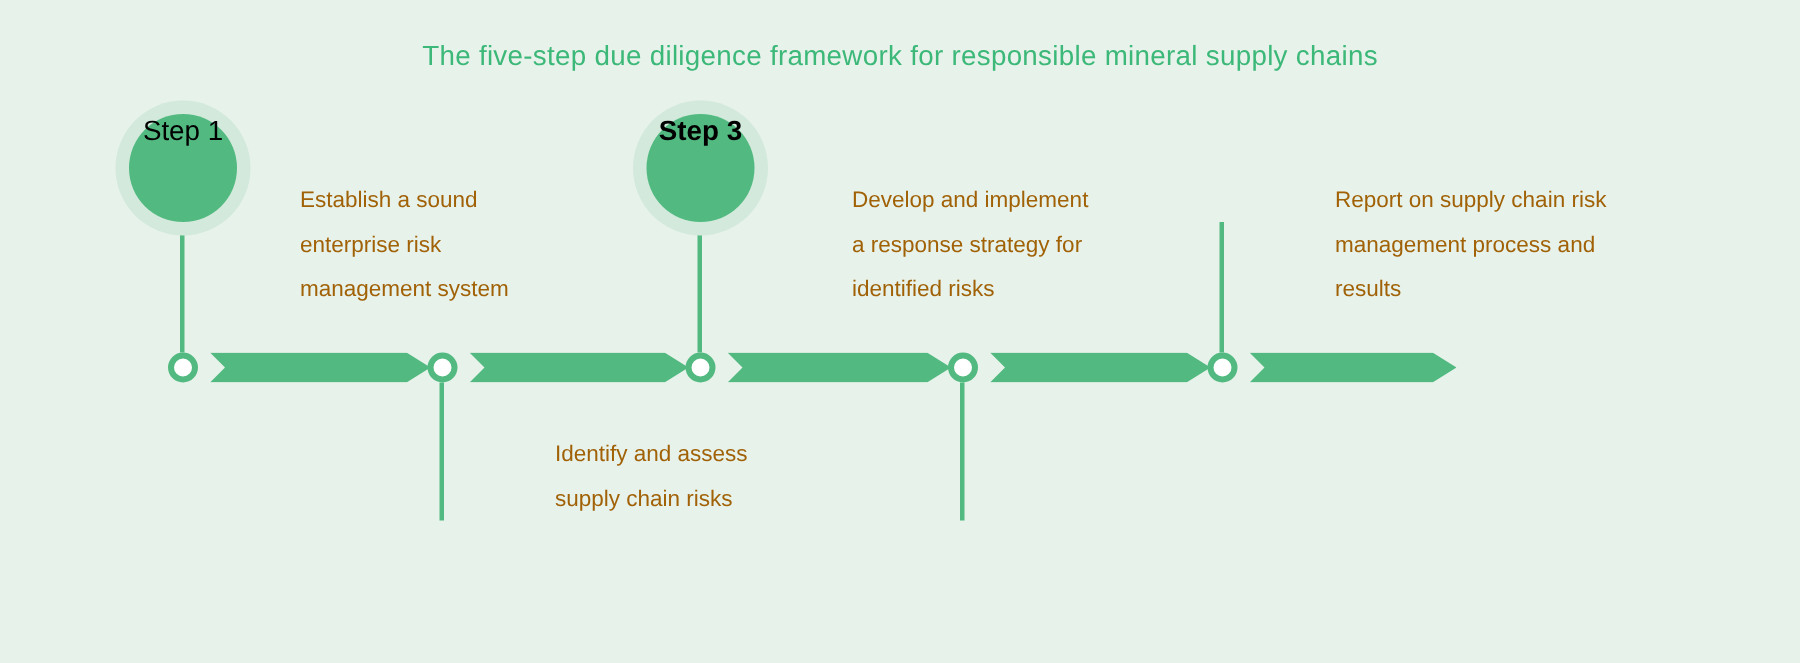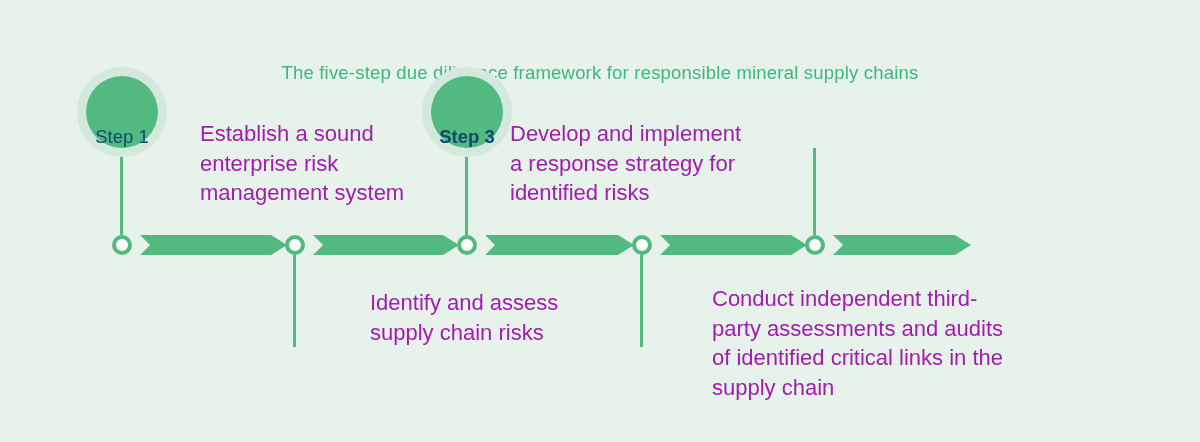--- a/index.html
+++ b/index.html
@@ -16,21 +16,20 @@
 
   .title {
     position: absolute;
     top: 26px;
     left: 0;
     width: 100%;
     text-align: center;
     color: #3cb878;
     font-size: 18.5px;
     letter-spacing: 0.2px;
-    margin-top: 36px;
   }
 
   .arrow {
     position: absolute;
     top: 235px;
     height: 20px;
     background: #52ba80;
     clip-path: polygon(0 0, calc(100% - 16px) 0, 100% 50%, calc(100% - 16px) 100%, 0 100%, 10px 50%);
   }
 
@@ -51,30 +50,30 @@
   }
 
   .step-circle {
     position: absolute;
     width: 72px;
     height: 72px;
     border-radius: 50%;
     background: #52ba80;
     box-shadow: 0 0 0 9px #d2e9dc;
     display: flex;
-    align-items: flex-end;
+    align-items: flex-start;
     justify-content: center;
-    color: #0c4a6e;
+    color: #000000;
     font-size: 18.5px;
   }
 
   .desc {
     position: absolute;
-    color: #a21caf;
-    font-size: 22px;
+    color: #a16207;
+    font-size: 15px;
     line-height: 29.5px;
     white-space: pre-line;
   }
 
   
   .c1 { left: 86px;  top: 76px; }
   .c3 { left: 431px; top: 76px; font-weight: bold; }
   .c5 { left: 779px; top: 76px; }
   
   .c2 { left: 259px; top: 347px; }
@@ -96,21 +95,21 @@
 
   
   .a1 { left: 140px; width: 147px; }
   .a2 { left: 313px; width: 146px; }
   .a3 { left: 485px; width: 149px; }
   .a4 { left: 660px; width: 147px; }
   .a5 { left: 833px; width: 138px; }
 
   
   .d1 { left: 200px; top: 119px; }
-  .d3 { left: 510px; top: 119px; }
+  .d3 { left: 568px; top: 119px; }
   .d5 { left: 890px; top: 119px; }
   .d2 { left: 370px; top: 288px; }
   .d4 { left: 712px; top: 284px; }
 </style>
 </head>
 <body>
 
 <div class="canvas">
 
   <div class="title">The five-step due diligence framework for responsible mineral supply chains</div>
@@ -141,18 +140,17 @@
   </div>
 
   <div class="desc d1">Establish a sound
 enterprise risk
 management system</div>
   <div class="desc d2">Identify and assess
 supply chain risks</div>
   <div class="desc d3">Develop and implement
 a response strategy for
 identified risks</div>
-  <div class="desc d4">Conduct independent third-
-party assessments and audits
-of identified critical links in the
-supply chain</div>
+  <div class="desc d5">Report on supply chain risk
+management process and
+results</div>
 
 </div>
 
 </body></html>

